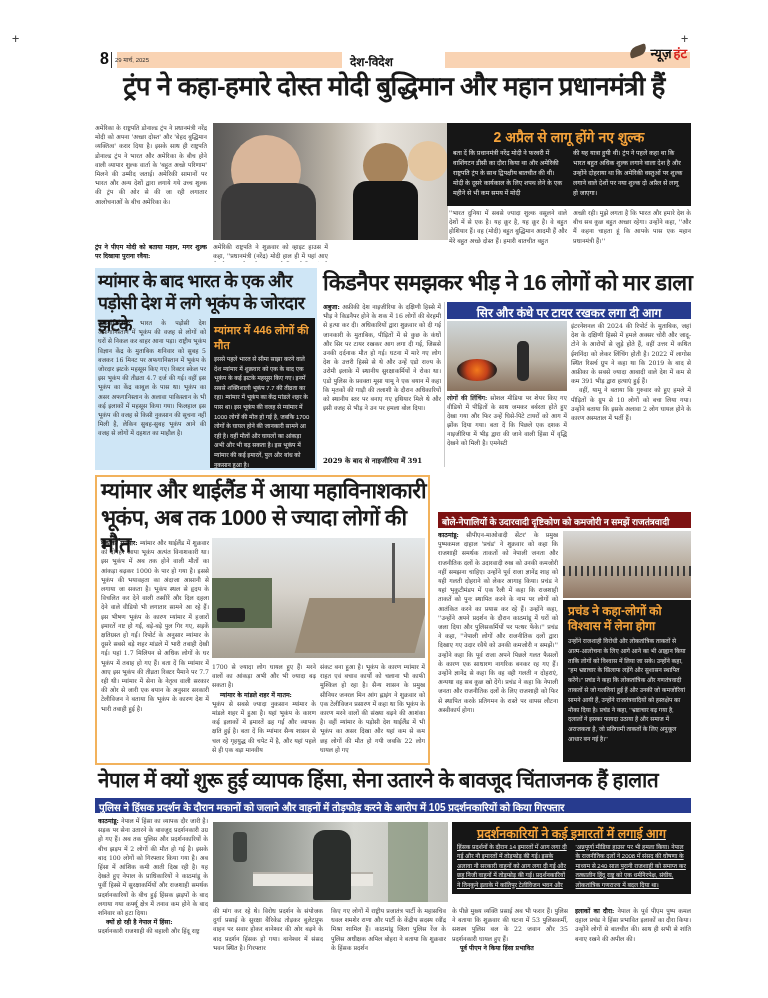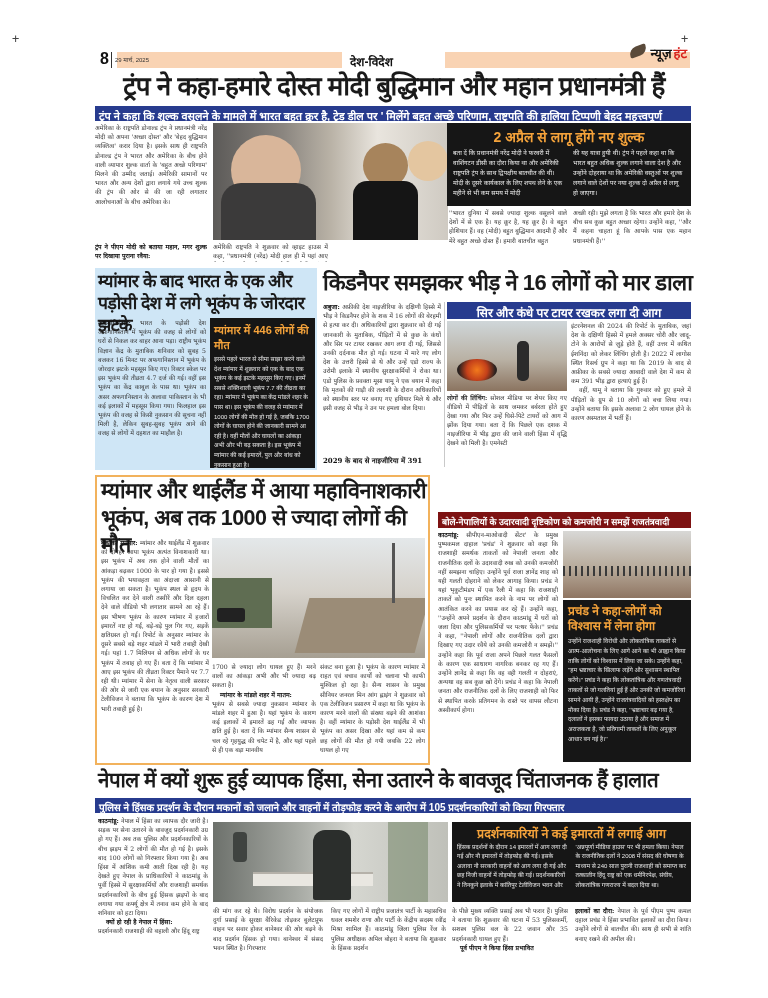--- a/index.html
+++ b/index.html
@@ -55,21 +55,20 @@
     <span class="mh-date">29 मार्च, 2025</span>
     <span class="mh-section">देश-विदेश</span>
     <div class="mh-logo">
       <span class="bird"></span>
       <span class="l1">न्यूज़</span>
       <span class="l2">हंट</span>
     </div>
   </div>
 
   <h1 class="headline1">ट्रंप ने कहा-हमारे दोस्त मोदी बुद्धिमान और महान प्रधानमंत्री हैं</h1>
-  <div class="deck-blue deck1">ट्रंप ने कहा कि शुल्क वसूलने के मामले में भारत बहुत क्रूर है, ट्रेड डील पर ' मिलेंगे बहुत अच्छे परिणाम, राष्ट्रपति की हालिया टिप्पणी बेहद महत्त्वपूर्ण</div>
 
   <div class="col" style="left:0;top:123px;width:112px;height:120px;">
     <b></b>
     <span>अमेरिका के राष्ट्रपति डोनाल्ड ट्रंप ने प्रधानमंत्री नरेंद्र मोदी को अपना 'अच्छा दोस्त' और 'बेहद बुद्धिमान व्यक्तित्व' करार दिया है। इसके साथ ही राष्ट्रपति डोनाल्ड ट्रंप ने भारत और अमेरिका के बीच होने वाली व्यापार शुल्क वार्ता के 'बहुत अच्छे परिणाम' मिलने की उम्मीद जताई। अमेरिकी सामानों पर भारत और अन्य देशों द्वारा लगाये गये उच्च शुल्क की ट्रंप की ओर से की जा रही लगातार आलोचनाओं के बीच अमेरिका के।</span>
   </div>
   <div class="col" style="left:0;top:242px;width:112px;height:20px;font-weight:bold;color:#111;">ट्रंप ने पीएम मोदी को बताया महान, मगर शुल्क पर दिखाया पुराना रवैया:</div>
 
   <div class="photo" style="left:118px;top:123px;width:235px;height:117px;background:linear-gradient(90deg,#5c5a58 0%,#8b8680 30%,#b9b2a6 50%,#e9e5de 70%,#cfcac2 100%);">
     <div style="position:absolute;left:18px;top:12px;width:70px;height:70px;border-radius:50%;background:#d9b69a;"></div>
     <div style="position:absolute;left:8px;top:60px;width:95px;height:60px;background:#3b3a3a;border-radius:20px 20px 0 0;"></div>
@@ -166,21 +165,21 @@
   </div>
   <div class="photo" style="left:118px;top:822px;width:235px;height:80px;background:linear-gradient(90deg,#6d716c 0%,#a5a8a2 35%,#d5d6d0 60%,#bfc0b9 100%);">
     <div style="position:absolute;left:20px;top:10px;width:14px;height:30px;background:#3f4340;border-radius:4px;"></div>
     <div style="position:absolute;left:40px;top:50px;width:120px;height:14px;background:#e9e7e1;border-top:2px solid #b5b1a9;"></div>
     <div style="position:absolute;left:100px;top:8px;width:38px;height:70px;background:#2b2e2c;border-radius:12px 12px 2px 2px;"></div>
     <div style="position:absolute;left:175px;top:0;width:40px;height:80px;background:#7a8b6e;opacity:.6;"></div>
   </div>
   <div class="col" style="left:118px;top:906px;width:110px;height:50px;">की मांग कर रहे थे। विरोध प्रदर्शन के संयोजक दुर्गा प्रसाई के सुरक्षा बैरिकेड तोड़कर बुलेटप्रूफ वाहन पर सवार होकर बानेश्वर की ओर बढ़ने के बाद प्रदर्शन हिंसक हो गया। बानेश्वर में संसद भवन स्थित है। गिरफ्तार</div>
   <div class="col" style="left:236px;top:906px;width:115px;height:50px;">किए गए लोगों में राष्ट्रीय प्रजातंत्र पार्टी के महासचिव धवल शमशेर राणा और पार्टी के केंद्रीय सदस्य रवींद्र मिश्रा शामिल हैं। काठमांडू जिला पुलिस रेंज के पुलिस अधीक्षक अपिल बोहरा ने बताया कि शुक्रवार के हिंसक प्रदर्शन</div>
 
-  <div class="boxdark" style="left:357px;top:822px;width:239px;height:80px;padding:3px 5px;">
+  <div class="boxdark" style="left:357px;top:822px;width:239px;height:72px;padding:3px 5px;text-decoration:underline;">
     <div class="ttl" style="font-size:12.5px;">प्रदर्शनकारियों ने कई इमारतों में लगाई आग</div>
     <div style="display:flex;gap:8px;margin-top:1px;">
       <div class="txt" style="flex:1;font-size:6px;line-height:9.4px;">हिंसक प्रदर्शनों के दौरान 14 इमारतों में आग लगा दी गई और नौ इमारतों में तोड़फोड़ की गई। इसके अलावा नौ सरकारी वाहनों को आग लगा दी गई और छह निजी वाहनों में तोड़फोड़ की गई। प्रदर्शनकारियों ने तिनकुने इलाके में कांतिपुर टेलीविजन भवन और</div>
       <div class="txt" style="flex:1;font-size:6px;line-height:9.4px;">'अन्नपूर्णा मीडिया हाउस' पर भी हमला किया। नेपाल के राजनीतिक दलों ने 2008 में संसद की घोषणा के माध्यम से 240 साल पुरानी राजशाही को समाप्त कर तत्कालीन हिंदू राष्ट्र को एक धर्मनिरपेक्ष, संघीय, लोकतांत्रिक गणराज्य में बदल दिया था।</div>
     </div>
   </div>
   <div class="col" style="left:357px;top:906px;width:116px;height:50px;">
     <span>के पीछे मुख्य व्यक्ति प्रसाई अब भी फरार हैं। पुलिस ने बताया कि शुक्रवार की घटना में 53 पुलिसकर्मी, सशस्त्र पुलिस बल के 22 जवान और 35 प्रदर्शनकारी घायल हुए हैं।</span>
     <div style="font-weight:bold;color:#111;text-indent:8px;">पूर्व पीएम ने किया हिंसा प्रभावित</div>
   </div>

